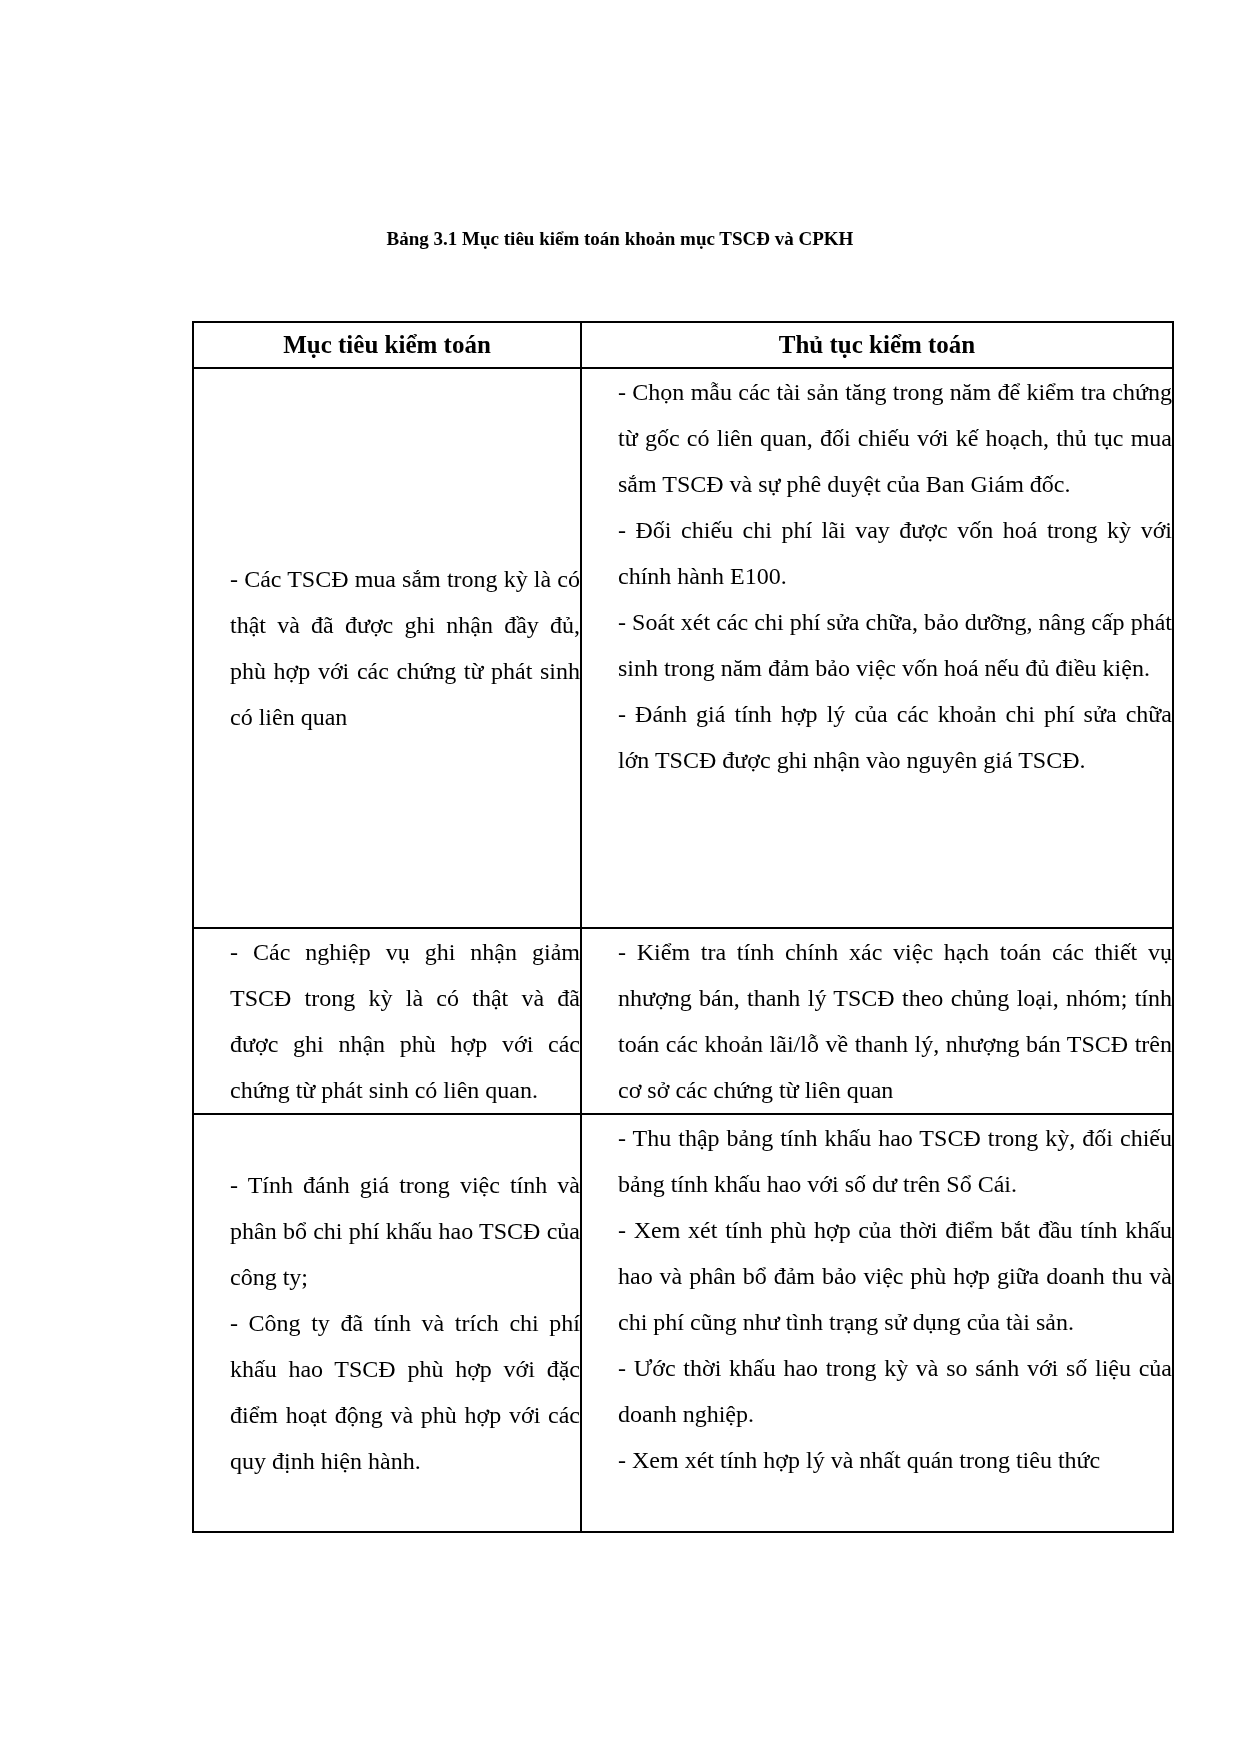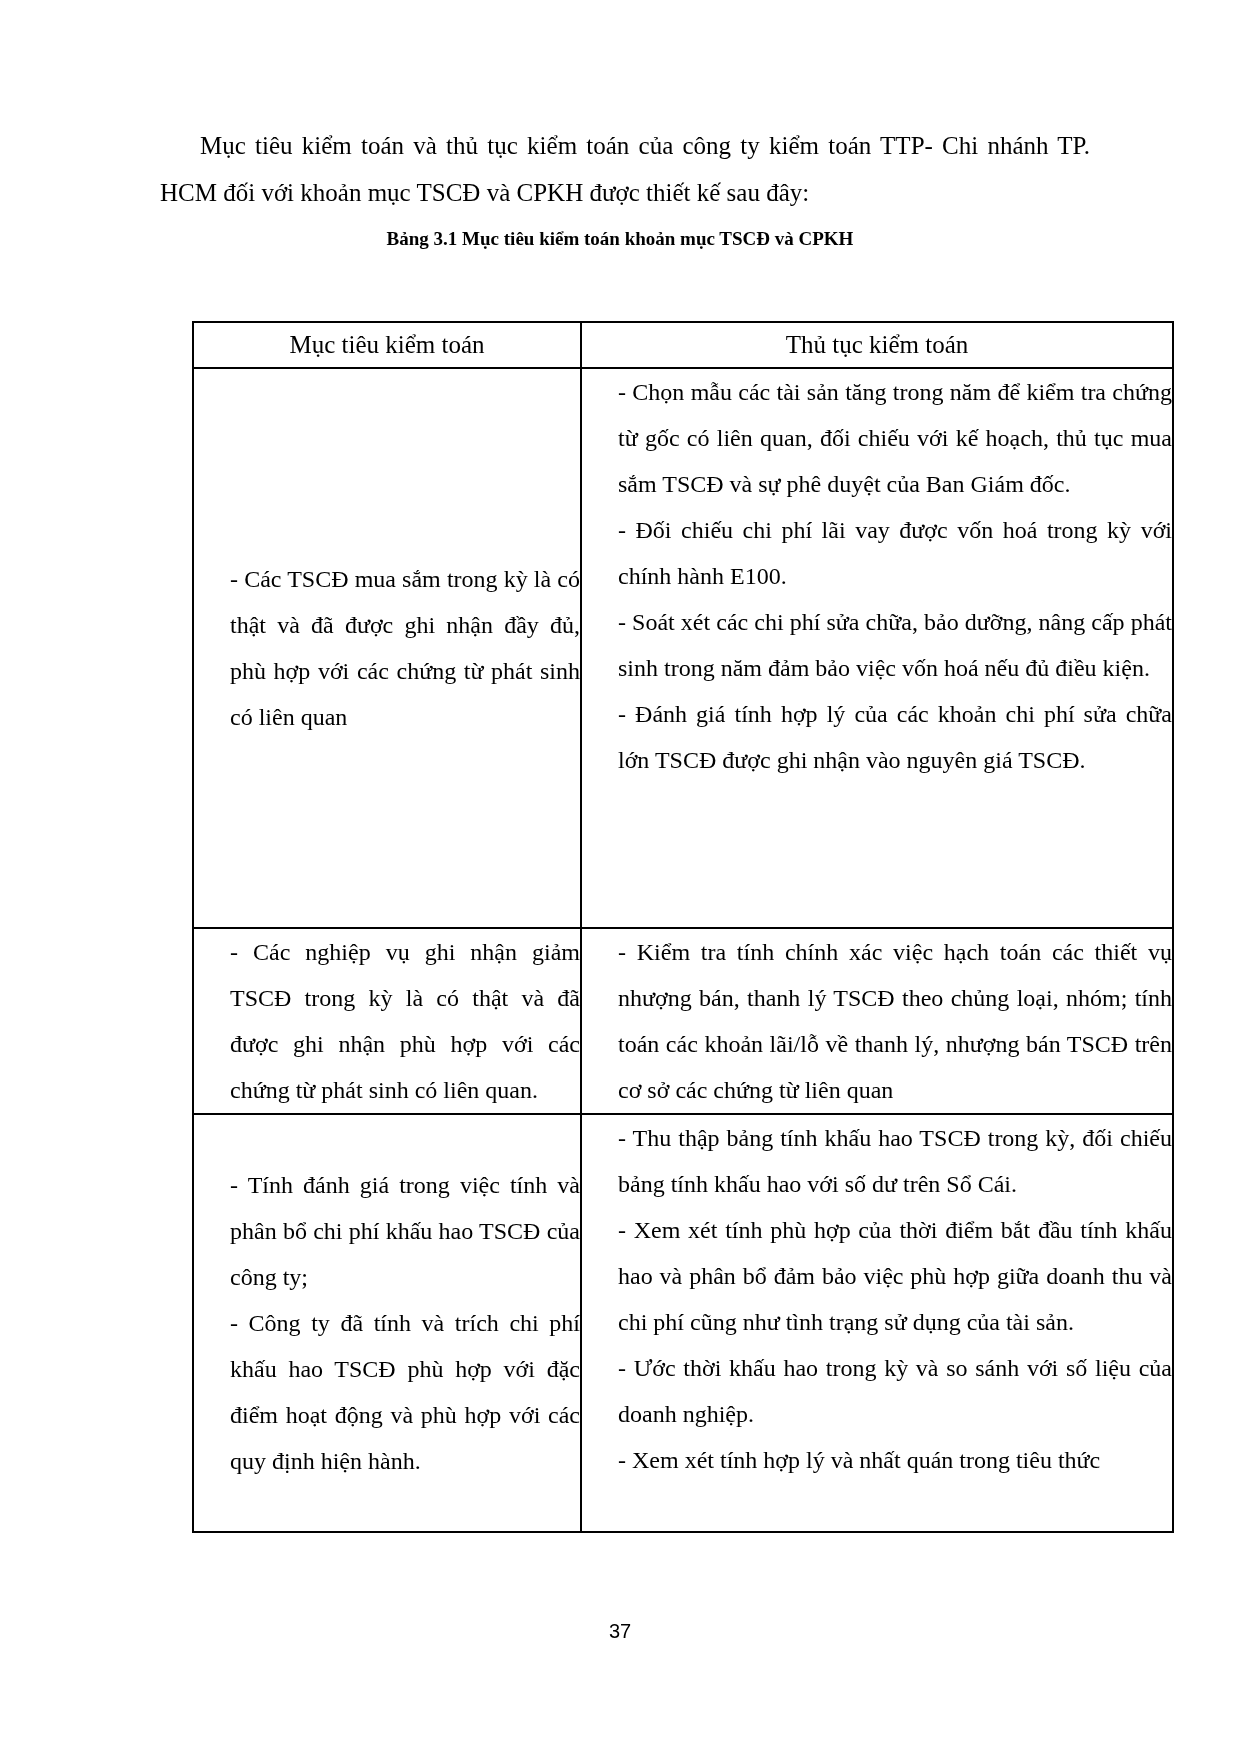--- a/index.html
+++ b/index.html
@@ -47,21 +47,21 @@
   }
   table.audit th,
   table.audit td {
     border: 2px solid #000000;
     font-size: 24px;
     padding: 0;
   }
   table.audit th {
     height: 44px;
     font-size: 25px;
-    font-weight: normal;
+    font-weight: bold;
     text-align: center;
     vertical-align: middle;
   }
   col.c-obj  { width: 388px; }
   col.c-proc { width: 592px; }
   td.obj {
     vertical-align: middle;
     padding: 6px 12px 6px 14px;
   }
   td.proc {
@@ -85,21 +85,20 @@
     text-align: center;
     font-family: "Liberation Sans", "DejaVu Sans", sans-serif;
     font-size: 20px;
   }
 </style>
 </head>
 <body>
 
 <div class="page">
 
-  <p class="intro">Mục tiêu kiểm toán và thủ tục kiểm toán của công ty kiểm toán TTP- Chi nhánh TP. HCM đối với khoản mục TSCĐ và CPKH được thiết kế sau đây:</p>
 
   <p class="table-title">Bảng 3.1 Mục tiêu kiểm toán khoản mục TSCĐ và CPKH</p>
 
   <table class="audit">
     <colgroup>
       <col class="c-obj">
       <col class="c-proc">
     </colgroup>
     <thead>
       <tr>
@@ -135,15 +134,14 @@
           <td class="proc">
             <p>- Thu thập bảng tính khấu hao TSCĐ trong kỳ, đối chiếu bảng tính khấu hao với số dư trên Sổ Cái.</p>
             <p>- Xem xét tính phù hợp của thời điểm bắt đầu tính khấu hao và phân bổ đảm bảo việc phù hợp giữa doanh thu và chi phí cũng như tình trạng sử dụng của tài sản.</p>
             <p>- Ước thời khấu hao trong kỳ và so sánh với số liệu của doanh nghiệp.</p>
             <p>- Xem xét tính hợp lý và nhất quán trong tiêu thức</p>
           </td>
         </tr>
       </tbody>
   </table>
 
-  <div class="page-number">37</div>
 
 </div>
 
 </body></html>

